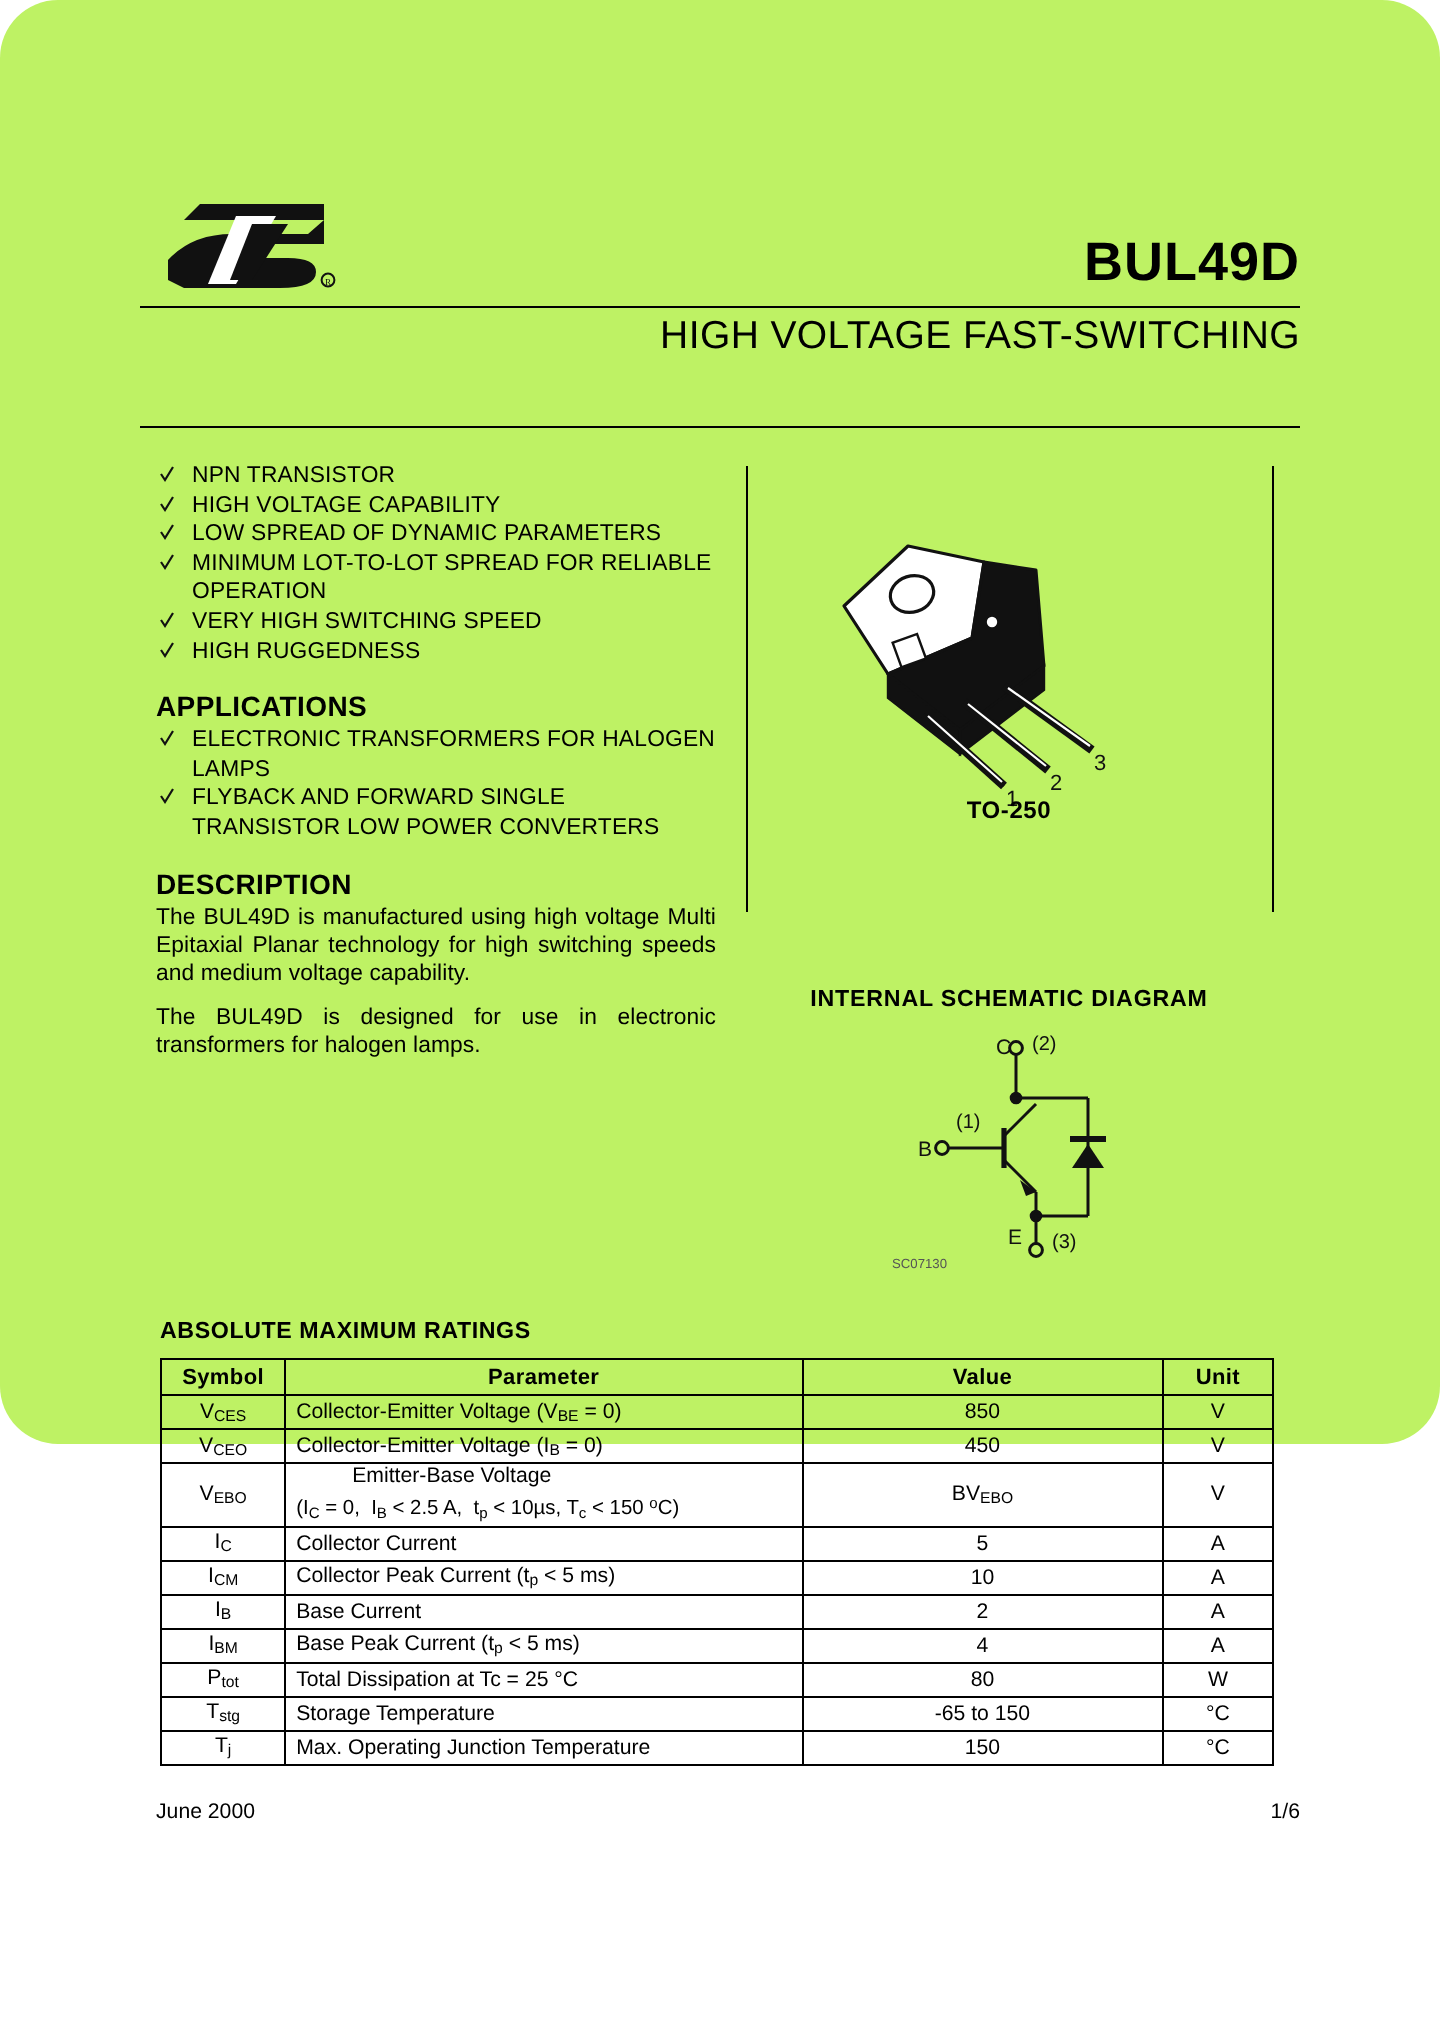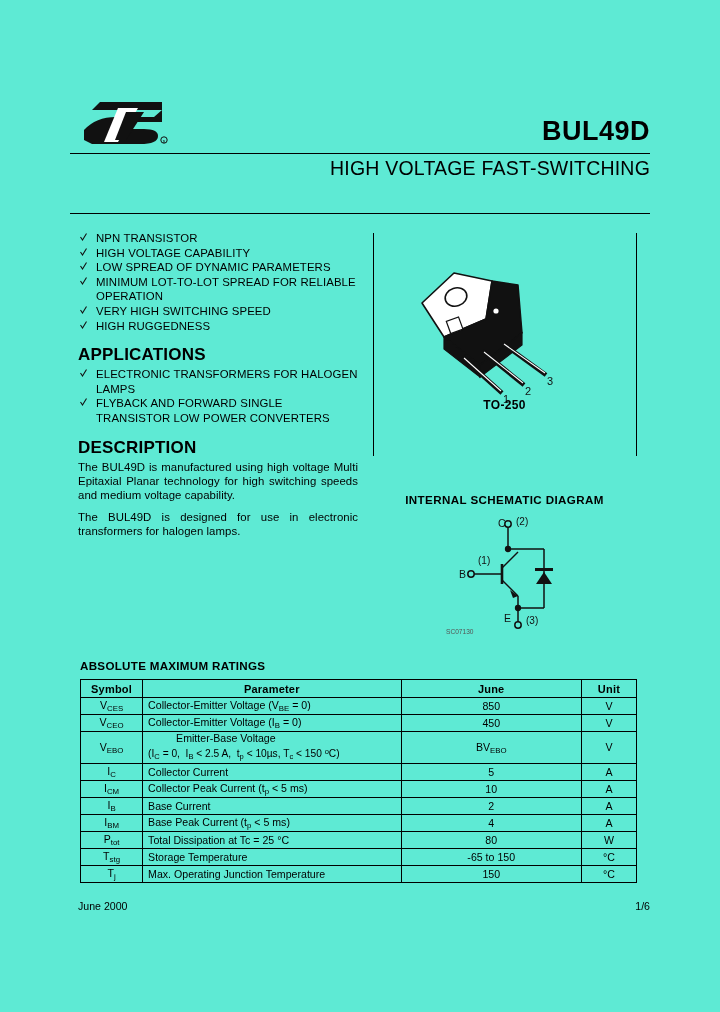--- a/index.html
+++ b/index.html
@@ -13,22 +13,23 @@
     height: 1012px;
     position: relative;
     font-family: "Liberation Sans", sans-serif;
     color: #000000;
     overflow: hidden;
   }
   .page {
     position: absolute;
     left: 0; top: 0;
     width: 720px;
-    height: 1012px;
-    background: #5eead4;
+    height: 722px;
+    background: #bef264;
+    border-radius: 29px;
   }
 
   
   .header {
     position: absolute;
     left: 70px;
     top: 96px;
     width: 580px;
     height: 120px;
   }
@@ -91,21 +92,21 @@
   }
   ul.feature-list li .tick {
     position: absolute;
     left: 2px;
     top: 2px;
     width: 7px;
     height: 9px;
   }
   ul.feature-list li .tick svg { display: block; }
   .section-head {
-    font-size: 17px;
+    font-size: 14px;
     font-weight: bold;
     letter-spacing: 0.2px;
     margin-top: 12px;
     margin-bottom: 2px;
   }
   .desc-para {
     font-size: 11.4px;
     line-height: 14.2px;
     text-align: justify;
     margin: 0 0 8px 0;
@@ -454,21 +455,21 @@
     <colgroup>
       <col class="col-sym">
         <col class="col-par">
         <col class="col-val">
         <col class="col-unit">
     </colgroup>
     <thead>
       <tr>
         <th>Symbol</th>
         <th>Parameter</th>
-        <th>June</th>
+        <th>Value</th>
         <th>Unit</th>
       </tr>
     </thead>
     <tbody>
 
       <tr>
         <td class="sym">
           <span>V</span><sub>CES</sub>
         </td>
         <td class="par">

